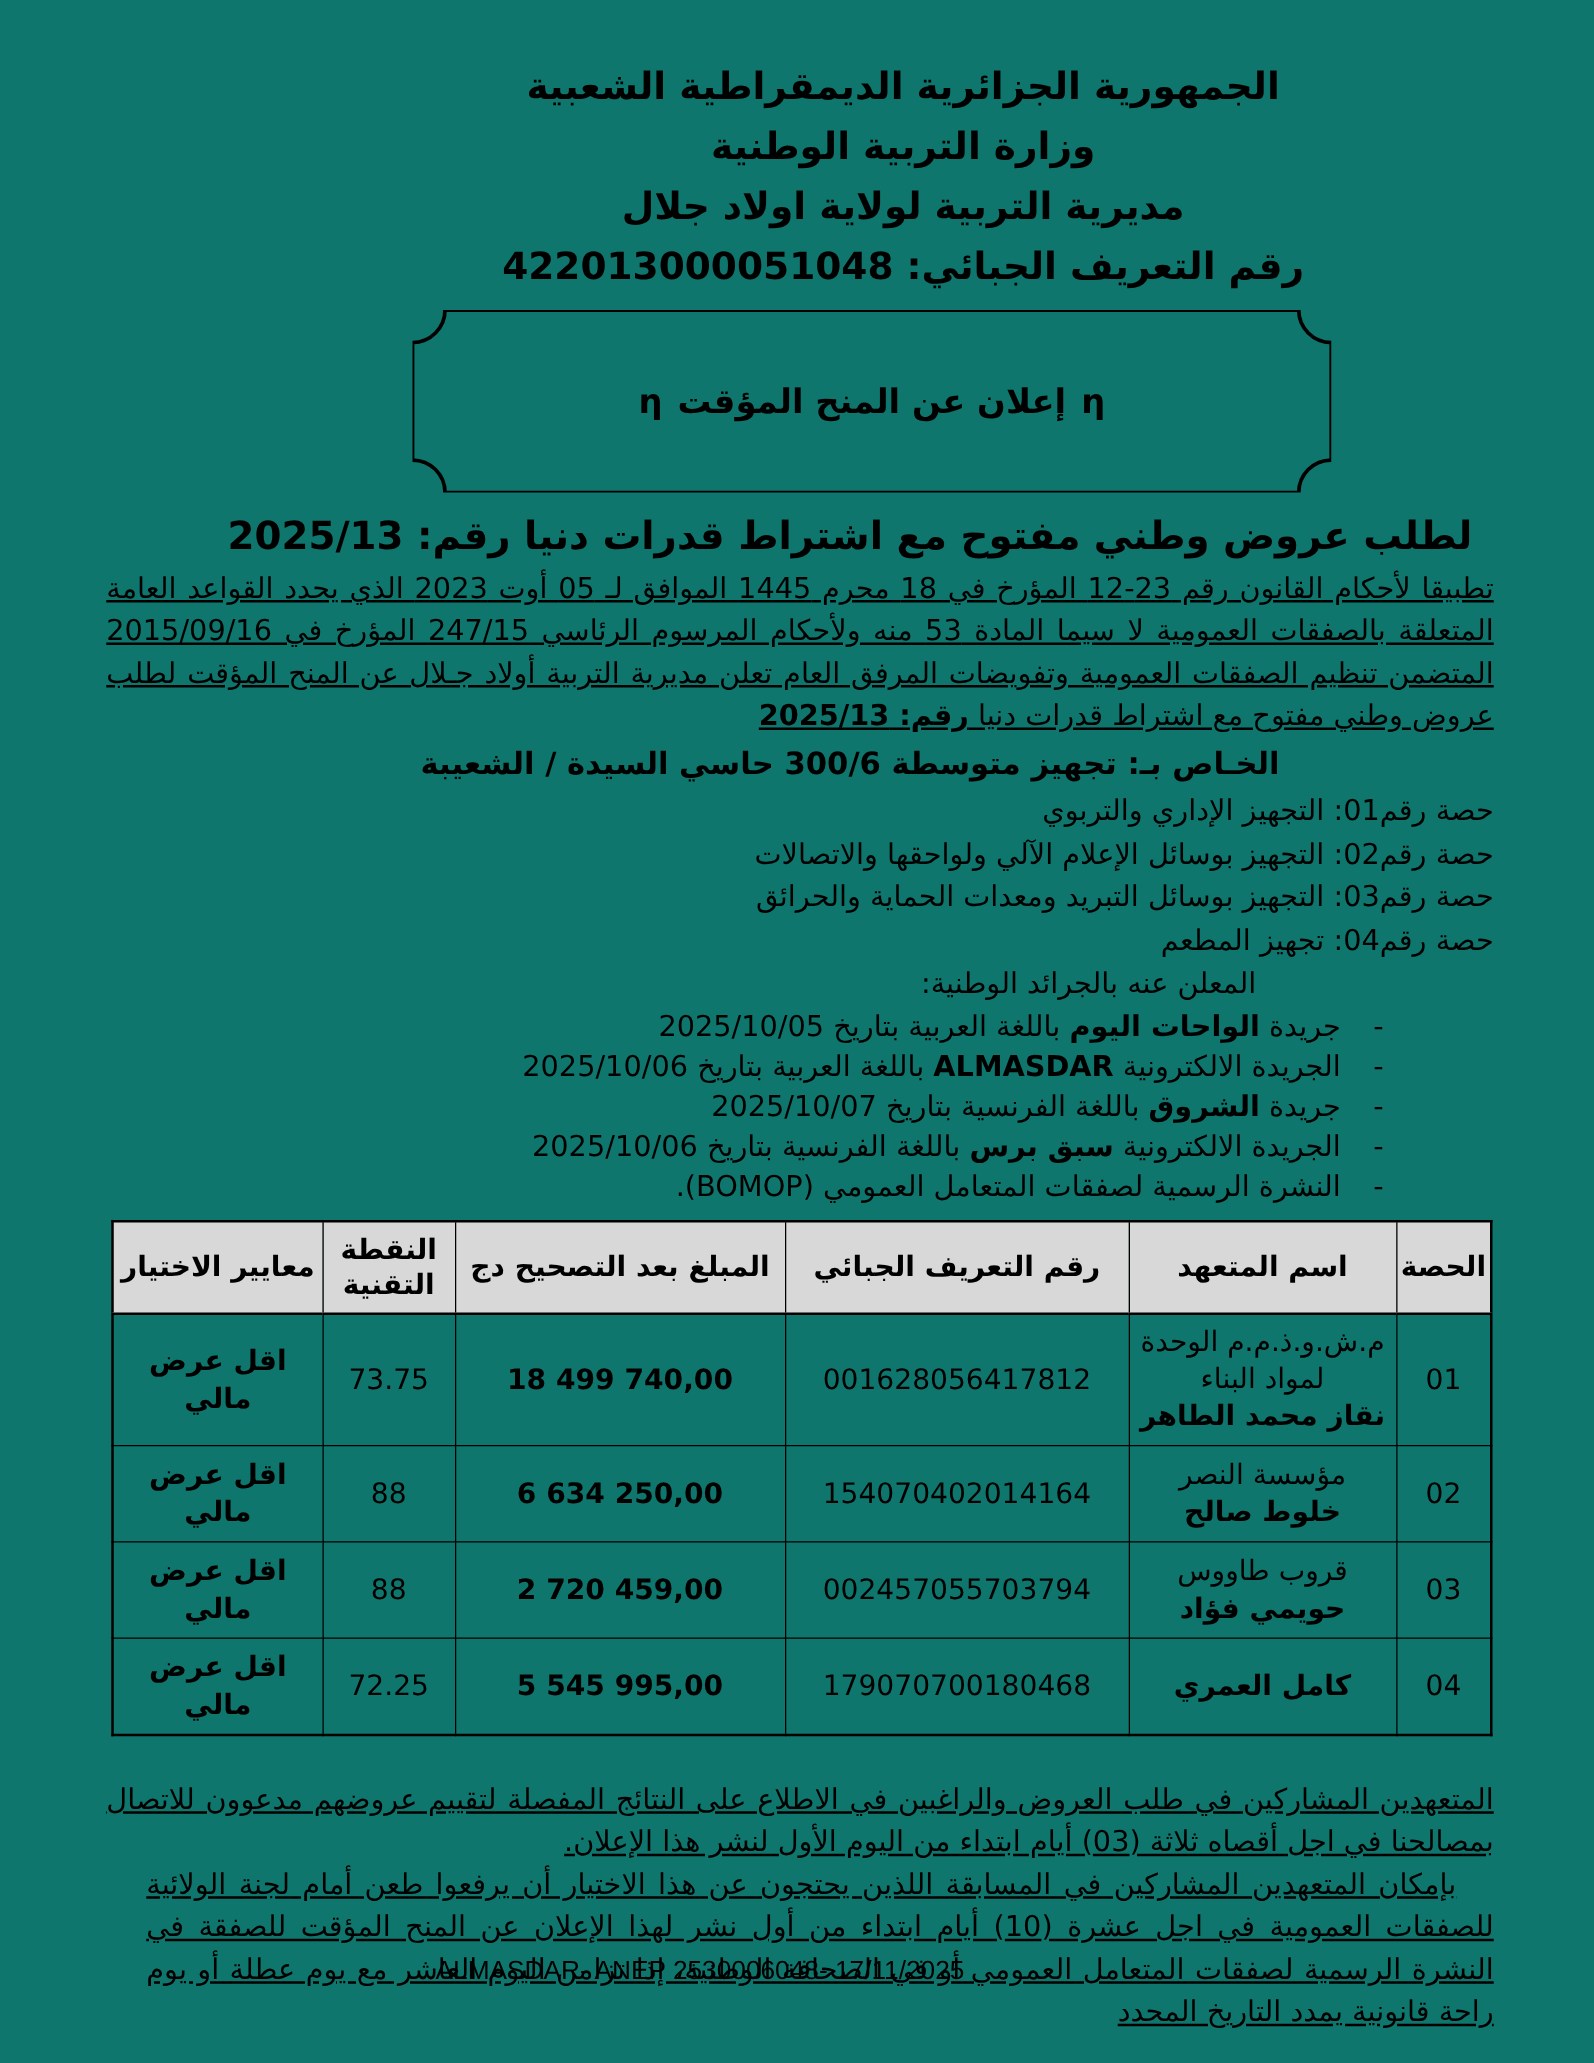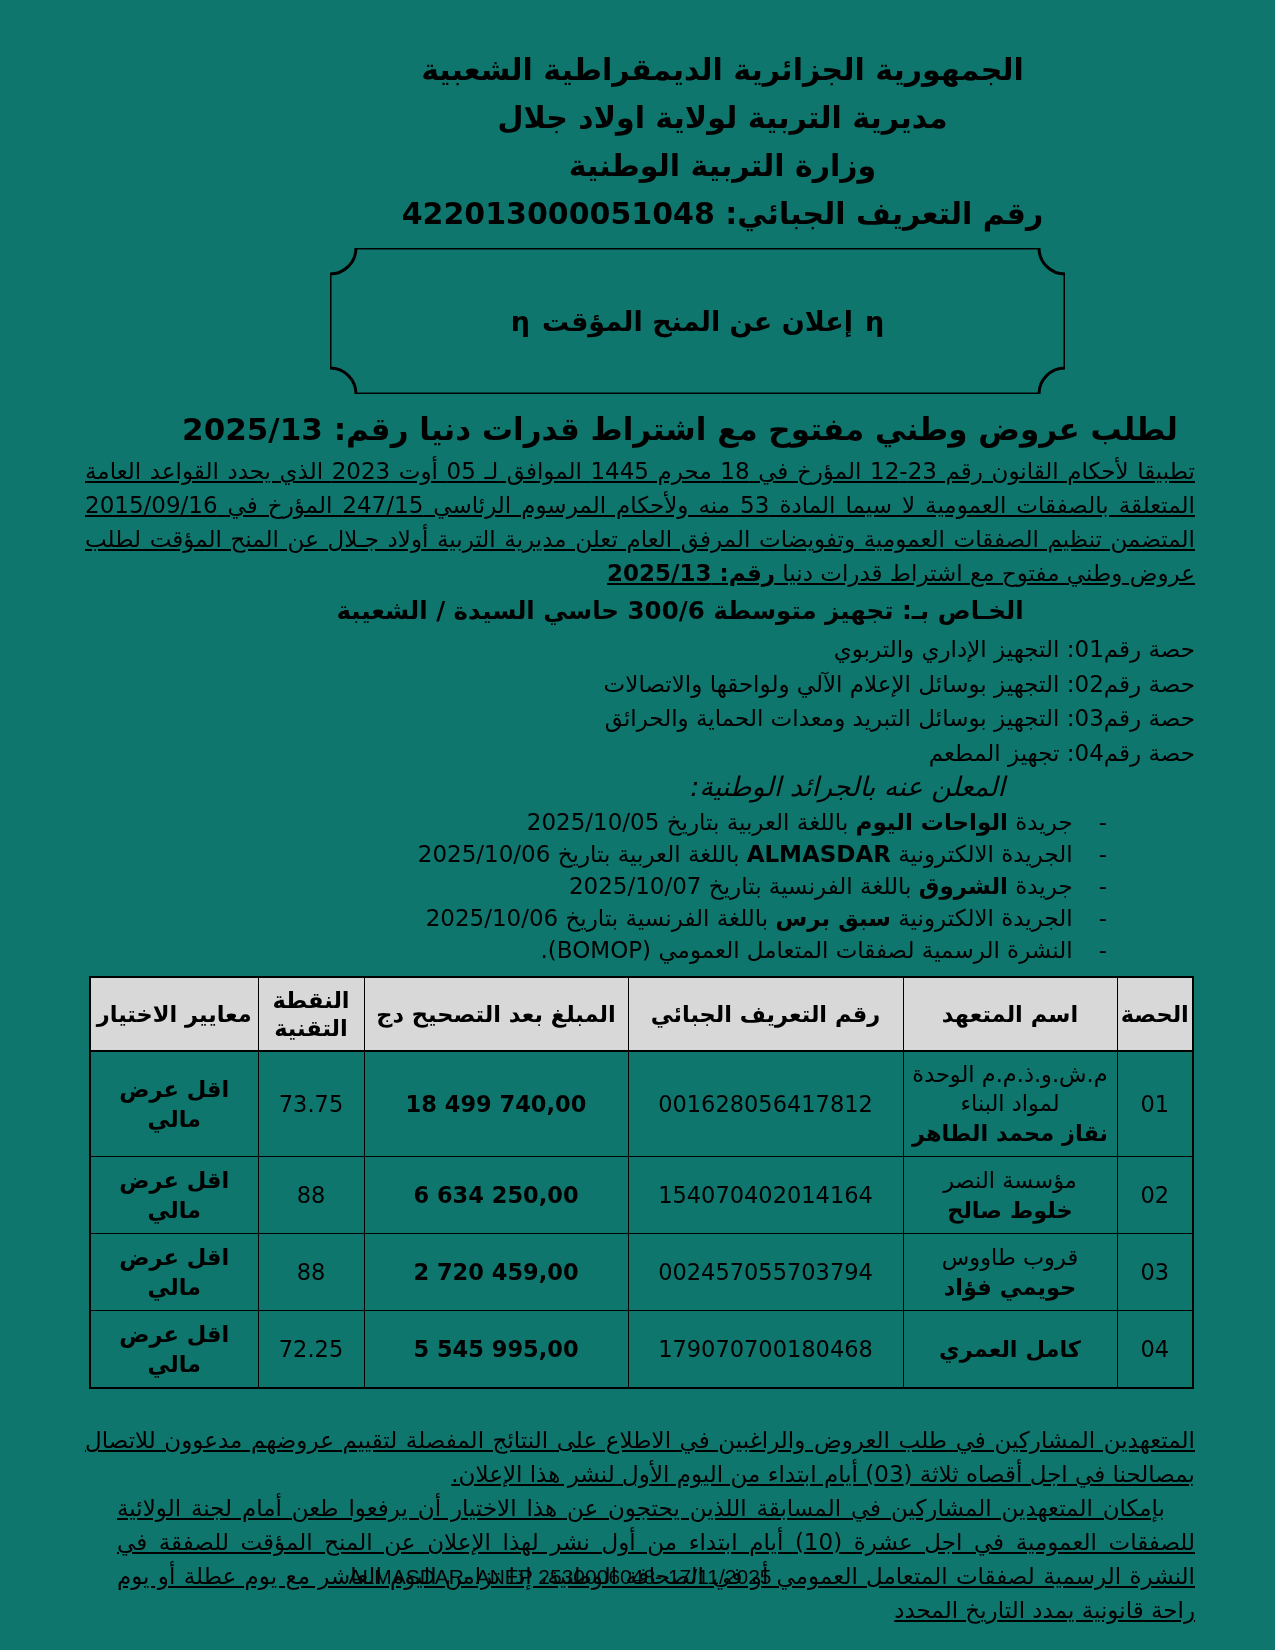--- a/index.html
+++ b/index.html
@@ -19,21 +19,21 @@
     position:absolute;inset:0;display:flex;align-items:center;justify-content:center;
     gap:12px;font-weight:bold;font-size:27px;
   }
   
   .tender-title{margin:14px 0 2px 80px;text-align:center;font-weight:bold;font-size:31px;line-height:42px;}
   
   .para{font-size:23px;line-height:34px;text-align:justify;text-decoration:underline;}
   .intro{margin-top:4px;}
   .subject{margin:3px 0 3px 80px;text-align:center;font-weight:bold;font-size:24.5px;line-height:36px;}
   .lots{font-size:23px;line-height:34.5px;}
-  .announced{font-size:27px;line-height:34px;margin-left:0;margin-right:190px;font-style:italic;}
+  .announced{font-size:23px;line-height:34px;margin-left:0;margin-right:190px;}
   .papers{list-style:none;margin:2px 0 0 0;padding:0 88px 0 0;font-size:23px;line-height:32px;}
   .papers li{display:flex;}
   .papers .dash{margin-left:26px;}
   .papers .pname{font-weight:bold;}
   
   table.award{
     border-collapse:collapse;table-layout:fixed;width:1103px;margin:10px 1px 0 0;
     font-size:22.5px;
   }
   table.award th,table.award td{border:1.6px solid #000;text-align:center;vertical-align:middle;}
@@ -56,22 +56,22 @@
     direction:ltr;font-family:"Liberation Sans","DejaVu Sans",sans-serif;font-size:21px;
   }
 </style>
 </head>
 <body>
 
 <div class="page">
 
   <div class="header">
     <div class="hline">الجمهورية الجزائرية الديمقراطية الشعبية</div>
+    <div class="hline">وزارة التربية الوطنية</div>
     <div class="hline">مديرية التربية لولاية اولاد جلال</div>
-    <div class="hline">وزارة التربية الوطنية</div>
     <div class="hline">رقم التعريف الجبائي: 422013000051048</div>
   </div>
 
   <div class="banner">
     <svg viewBox="0 0 735 146">
       <path d="M 26 0 L 709 0 A 26 26 0 0 0 735 26 L 735 120 A 26 26 0 0 0 709 146 L 26 146 A 26 26 0 0 0 0 120 L 0 26 A 26 26 0 0 0 26 0 Z" fill="none" stroke="#000" stroke-width="3"></path>
     </svg>
     <div class="banner-text">
       <span>η</span>
       <span>إعلان عن المنح المؤقت</span>

